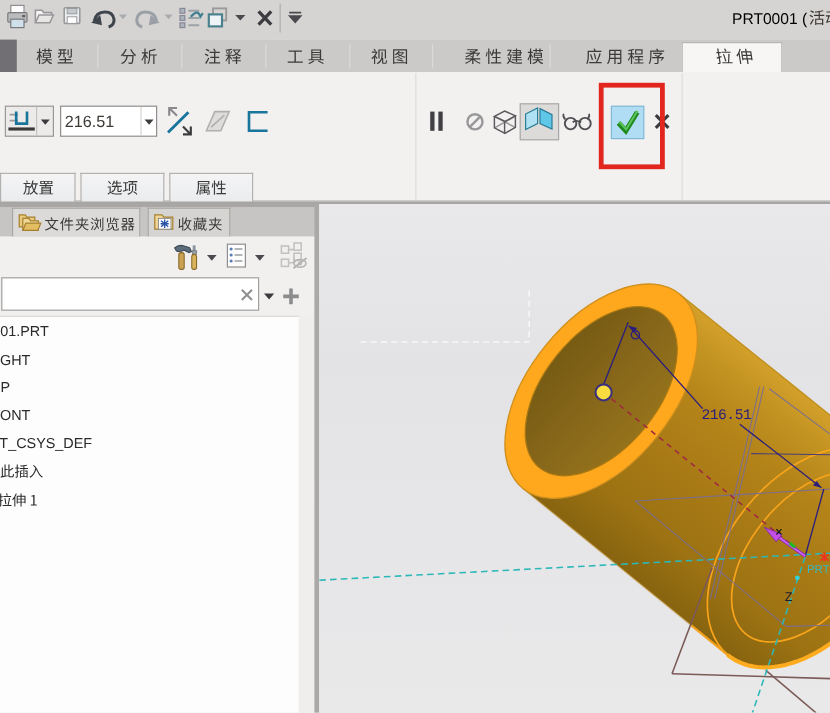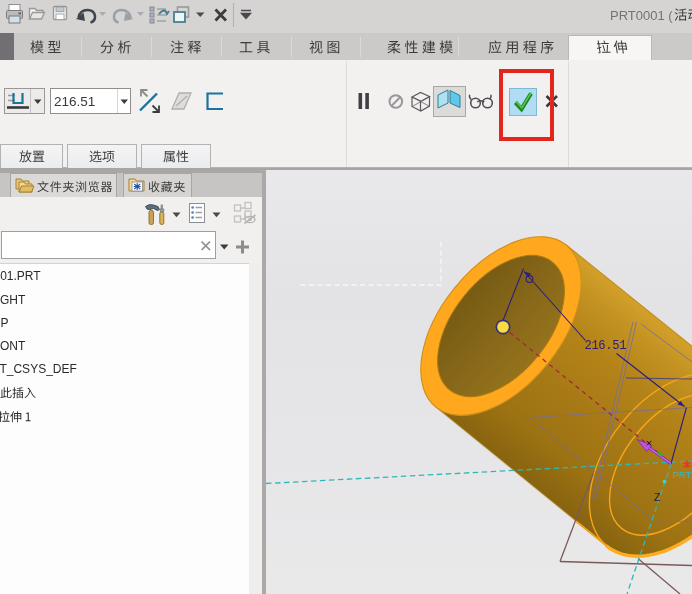--- a/index.html
+++ b/index.html
@@ -45,21 +45,21 @@
       <rect x="4.5" y="1" width="11" height="10" fill="none" stroke="#9a9a9c" stroke-width="1.6"></rect>
       <rect x="1" y="6" width="11" height="10" fill="#eef3f5" stroke="#48808e" stroke-width="1.8"></rect>
     </g>
     <path d="M196 12.5 h8.5 l-4.25 4.5 z" fill="#4a4a4e"></path>
     <g stroke="#3c3c40" stroke-width="2.8" transform="translate(215,9)">
       <path d="M0.5 0.5 L11 11.5 M11 0.5 L0.5 11.5"></path>
     </g>
     <path d="M233.5 3 V27" stroke="#b6b4b2" stroke-width="1.2"></path>
     <path d="M241 10.5 h10 M241.5 13.5 h9 l-4.5 5 z" stroke="#4a4a4e" fill="#4a4a4e" stroke-width="1.4"></path>
   </svg>
-<div class="abs" style="left:610px;top:8px;width:80px;height:17px;font-size:13px;color:#737373;white-space:nowrap">PRT0001 (</div>
+<div class="abs" style="left:610px;top:8px;width:80px;height:17px;font-size:13px;color:#000000;white-space:nowrap">PRT0001 (</div>
 <svg style="position:absolute;left:674.0px;top:6.2px;" width="27.0" height="18.2" viewBox="0 0 27.0 18.2">
     <g fill="#3a3632" transform="translate(0,13.77) scale(0.013500,-0.013500)">
       <path transform="translate(0.0)" d="M91 774C152 741 236 693 278 662L322 724C279 752 194 798 133 827ZM42 499C103 466 186 418 227 390L269 452C226 480 142 525 83 554ZM65 -16 129 -67C188 26 258 151 311 257L256 306C198 193 119 61 65 -16ZM320 547V475H609V309H392V-79H462V-36H819V-74H891V309H680V475H957V547H680V722C767 737 848 756 914 778L854 836C743 797 540 765 367 747C375 730 385 701 389 683C460 690 535 699 609 710V547ZM462 32V240H819V32Z"></path>
       <path transform="translate(1000.0)" d="M89 758V691H476V758ZM653 823C653 752 653 680 650 609H507V537H647C635 309 595 100 458 -25C478 -36 504 -61 517 -79C664 61 707 289 721 537H870C859 182 846 49 819 19C809 7 798 4 780 4C759 4 706 4 650 10C663 -12 671 -43 673 -64C726 -68 781 -68 812 -65C844 -62 864 -53 884 -27C919 17 931 159 945 571C945 582 945 609 945 609H724C726 680 727 752 727 823ZM89 44 90 45V43C113 57 149 68 427 131L446 64L512 86C493 156 448 275 410 365L348 348C368 301 388 246 406 194L168 144C207 234 245 346 270 451H494V520H54V451H193C167 334 125 216 111 183C94 145 81 118 65 113C74 95 85 59 89 44Z"></path>
     </g>
   </svg>
 <div class="abs" style="left:0;top:33px;width:692px;height:27px;background:#cccac8"></div>
 <div class="abs" style="left:0;top:33px;width:14px;height:27px;background:#716f73"></div>
 <svg style="position:absolute;left:29.8px;top:37.7px;" width="31.4" height="18.9" viewBox="0 0 31.4 18.9">
     <g fill="#3b3b3b" transform="translate(0,14.28) scale(0.014000,-0.014000)">

